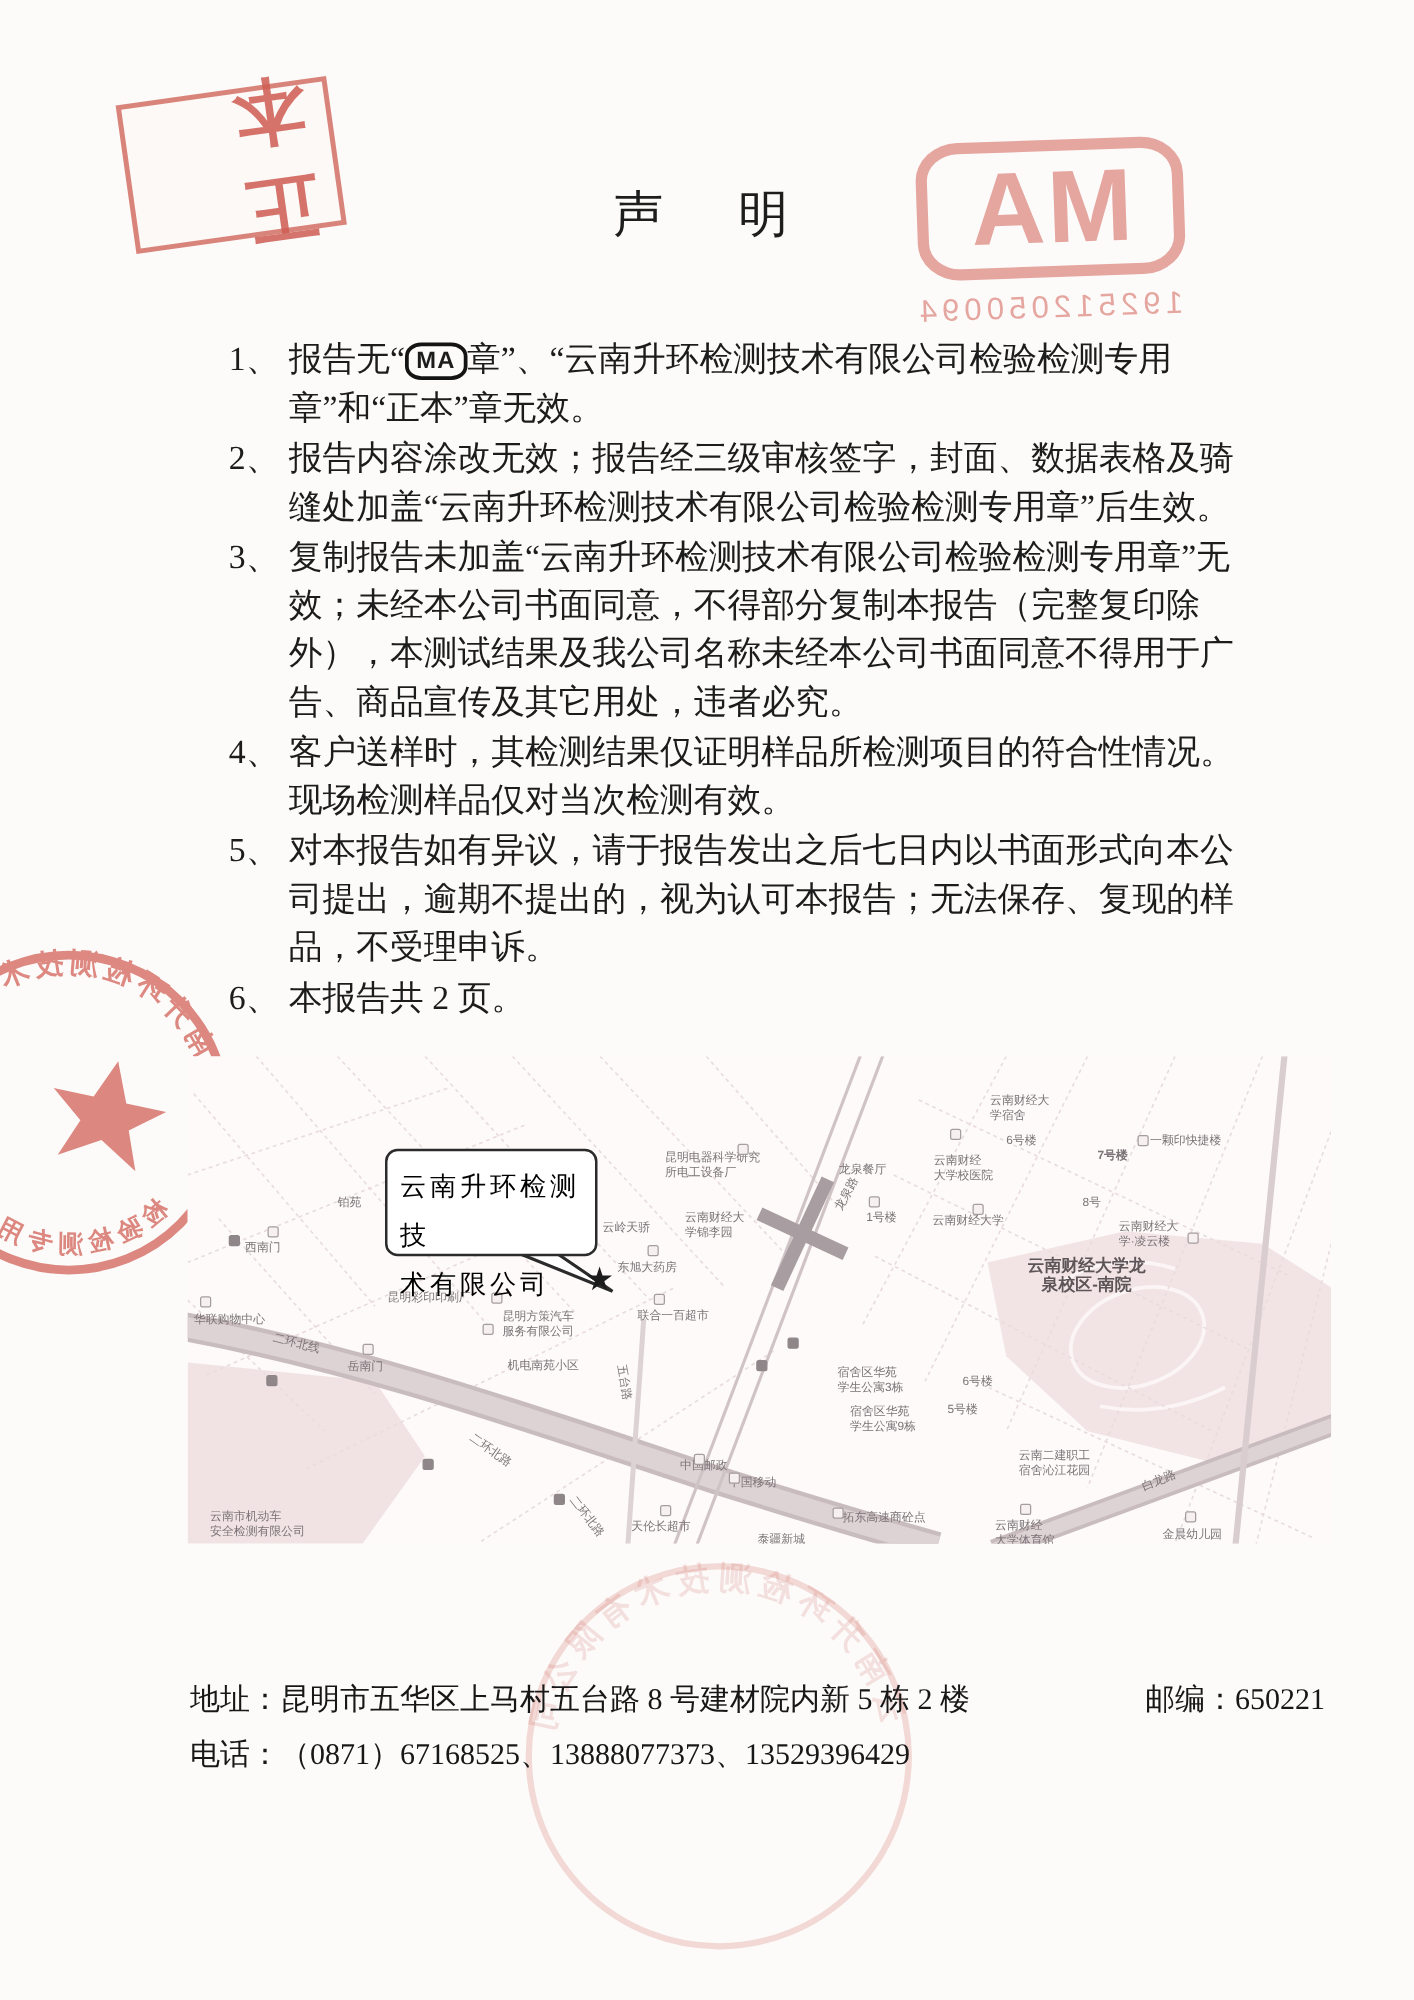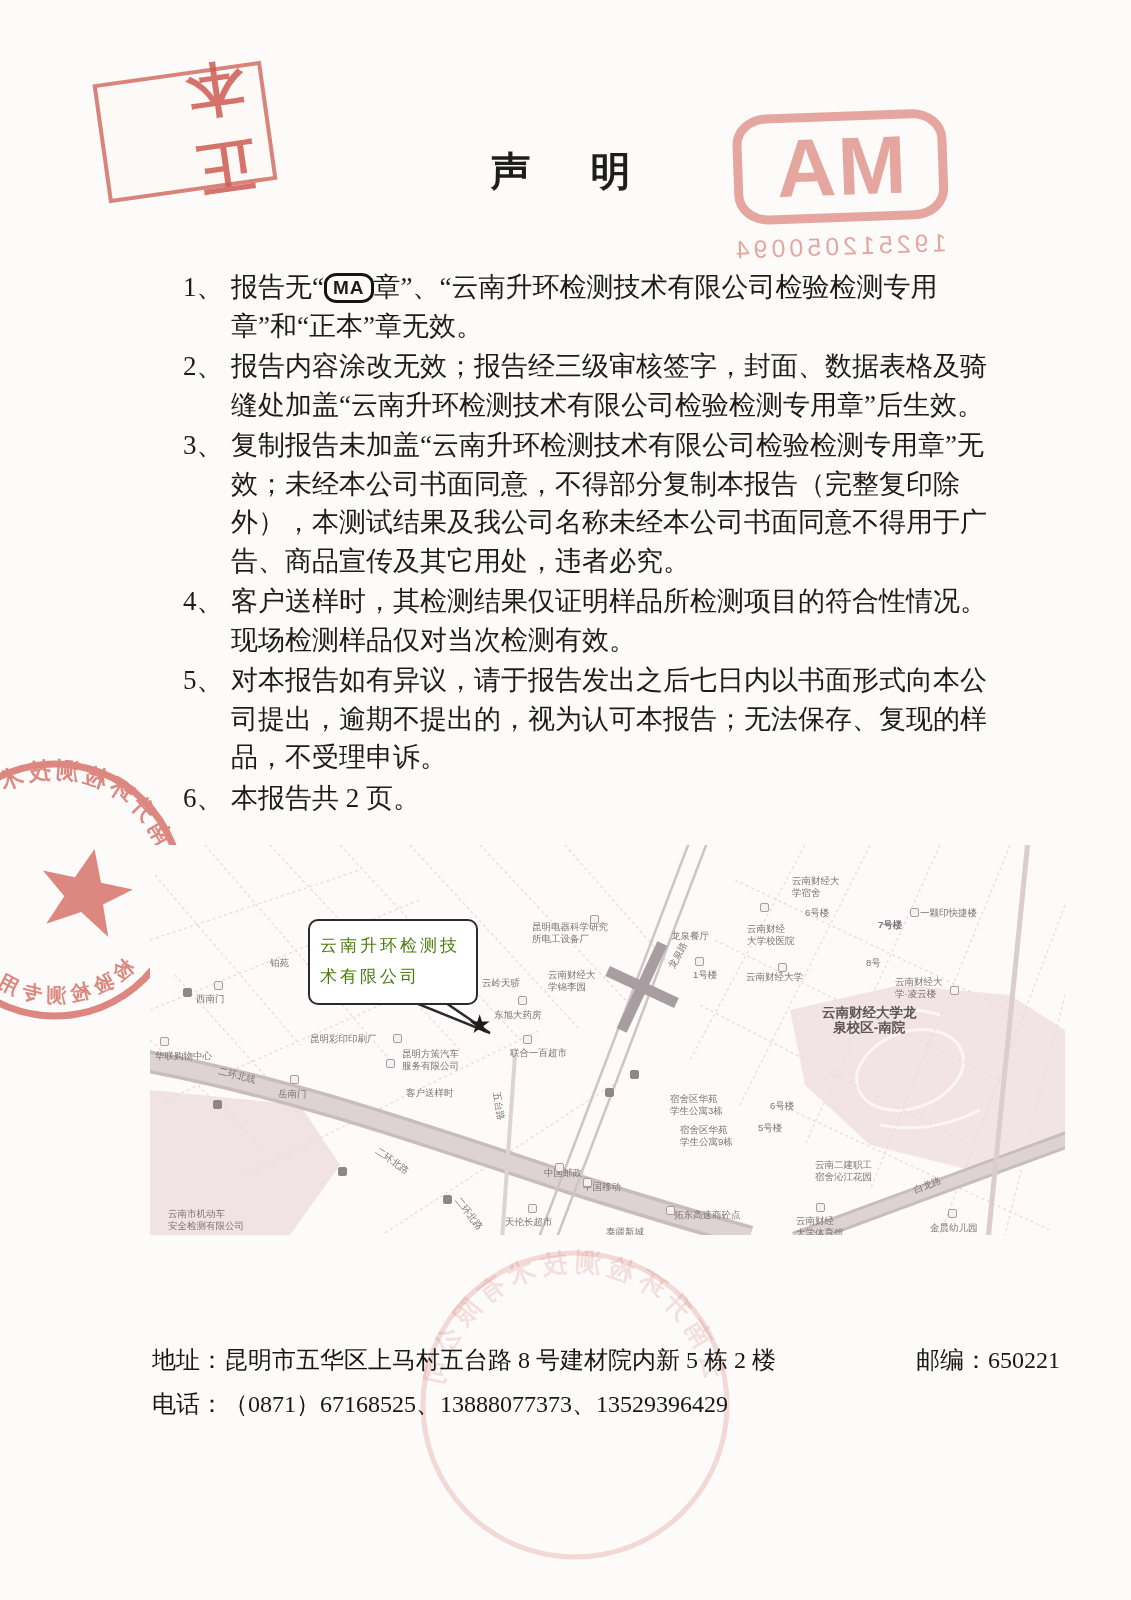--- a/index.html
+++ b/index.html
@@ -36,21 +36,21 @@
   .stamp-cma .num {
     margin-top:10px; font-family:"Liberation Sans",sans-serif;
     font-size:25px; letter-spacing:4px;
   }
   .seal-left, .seal-faint { position:absolute; pointer-events:none; }
   .seal-left { left:-95px; top:742px; }
   .seal-faint { left:408px; top:1238px; }
   
   .page-title {
     position:absolute; top:144px; left:0; right:0; text-align:center;
-    font-size:40px; font-weight:700; letter-spacing:10px; color:#1d1d1d;
+    font-size:40px; font-weight:400; letter-spacing:10px; color:#1d1d1d;
   }
   
   .notes { position:absolute; left:183px; top:268px; width:810px; }
   .note { display:flex; font-size:27px; line-height:38.5px; margin-bottom:2px; color:#1c1c1c; }
   .note .num { width:48px; flex:0 0 48px; }
   .note .body { flex:1; }
   .cma-inline {
     display:inline-block; border:3px solid #141414; border-radius:13px/11px;
     padding:0 6px; font-family:"Liberation Sans",sans-serif; font-weight:bold;
     font-size:19px; line-height:24px; letter-spacing:1px; vertical-align:2px;
@@ -67,22 +67,22 @@
     transform-origin:left top;
   }
   .marker {
     position:absolute; width:9px; height:9px; border-radius:2px;
     border:1px solid #a69da0; background:#f6f0f0;
   }
   .marker.dark { background:#8f8689; border-color:#8f8689; }
   .callout {
     position:absolute; left:158px; top:74px; width:170px; height:86px;
     background:#fff; border:2.5px solid #2b2b2b; border-radius:10px;
-    padding:9px 10px; font-size:17px; letter-spacing:3px; line-height:1.85;
-    white-space:pre-line; color:#4d7c0f; z-index:3;
+    padding:9px 10px; font-size:21px; letter-spacing:3px; line-height:1.85;
+    white-space:pre-line; color:#000000; z-index:3;
   }
   .callout-tail { position:absolute; left:248px; top:154px; z-index:2; }
   .star-marker {
     position:absolute; left:318px; top:164px; font-size:26px; color:#1c1c1c; z-index:2;
     font-family:"DejaVu Sans",sans-serif;
   }
   
   .footer {
     position:absolute; left:152px; top:1338px; width:908px;
     font-size:24px; line-height:44px; color:#171717; z-index:4;
@@ -204,21 +204,21 @@
   </svg>
 
   <div>
       <span class="map-label" style="left: 46px; top: 148px;">西南门</span>
       <span class="map-label" style="left: 120px; top: 112px;">铂苑</span>
       <span class="map-label" style="left: 5px; top: 205px;">华联购物中心</span>
       <span class="map-label" style="left: 128px; top: 243px;">岳南门</span>
       <span class="map-label" style="left: 160px; top: 188px;">昆明彩印印刷厂</span>
       <span class="map-label" style="left: 252px; top: 203px;">昆明方策汽车
 服务有限公司</span>
-      <span class="map-label" style="left: 256px; top: 242px;">客户送样时</span>
+      <span class="map-label" style="left: 256px; top: 242px;">机电南苑小区</span>
       <span class="map-label" style="left: 360px; top: 202px;">联合一百超市</span>
       <span class="map-label" style="left: 332px; top: 132px;">云岭天骄</span>
       <span class="map-label" style="left: 344px; top: 164px;">东旭大药房</span>
       <span class="map-label" style="left: 382px; top: 76px;">昆明电器科学研究
 所电工设备厂</span>
       <span class="map-label" style="left: 398px; top: 124px;">云南财经大
 学锦李园</span>
       <span class="map-label" style="left: 521px; top: 73px; margin-top: 12px;">龙泉餐厅</span>
       <span class="map-label" style="left: 597px; top: 78px;">云南财经
 大学校医院</span>

